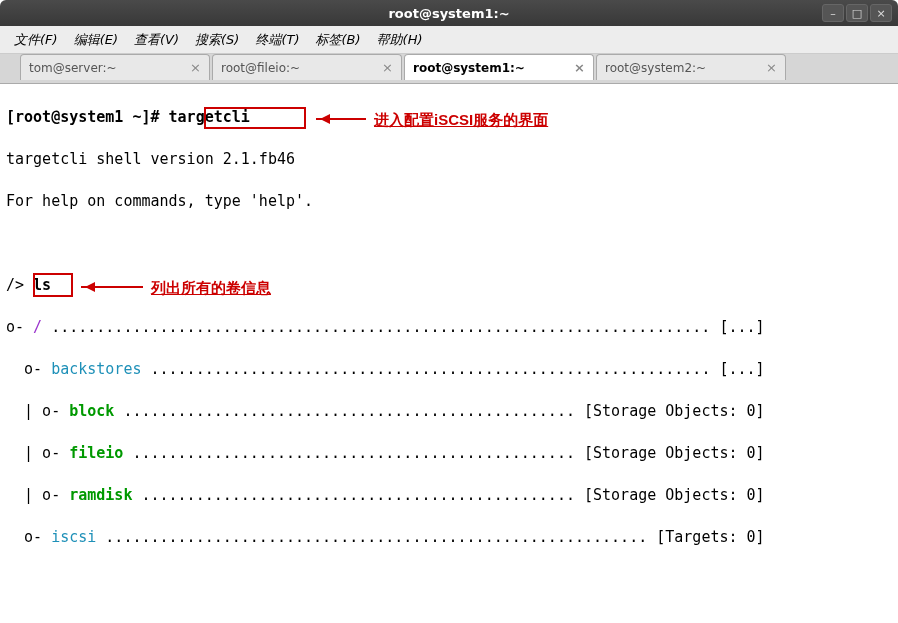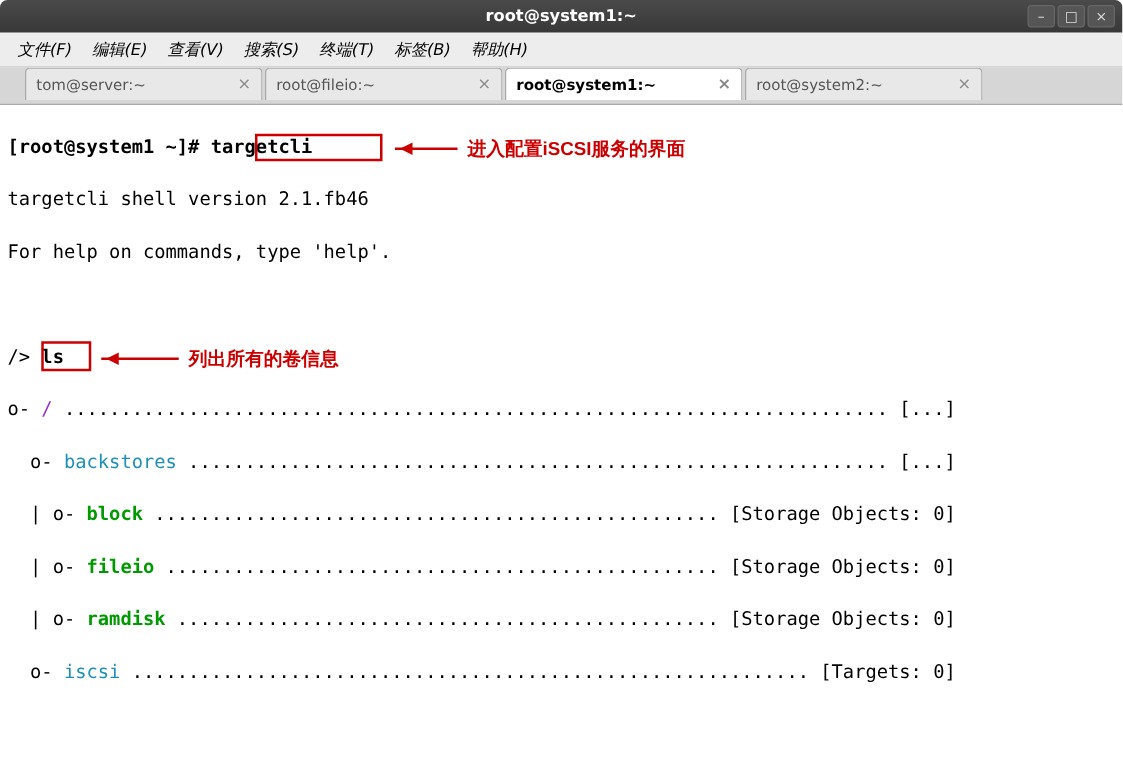--- a/index.html
+++ b/index.html
@@ -24,21 +24,21 @@
 
 .terminal { background: #fff; font-family: "DejaVu Sans Mono", "Courier New", monospace; font-size: 15px; line-height: 21px; padding: 2px 6px; position: relative; white-space: pre; }
 .ln { white-space: pre; position: relative; height: 21px; }
 .greenbold { color: #009900; font-weight: bold; margin-top: 16px; }
 .cyanbold { color: #1e90b8; font-weight: normal; }
 .purple { color: #9932cc; }
 .bold { font-weight: bold; }
 
 
 .box { position: absolute; border: 2.5px solid #cc0000; pointer-events: none; }
-.anno { position: absolute; color: #cc0000; font-family: "SimSun", sans-serif; font-size: 15px; font-weight: bold; }
+.anno { position: absolute; color: #cc0000; font-family: "SimSun", sans-serif; font-size: 15px; font-weight: bold; text-decoration: underline; }
 .arrow-line { position: absolute; background: #cc0000; height: 2px; }
 .arrow-line::before { content: ""; position: absolute; left: -1px; top: -4px; border: 5px solid transparent; border-right: 10px solid #cc0000; }
 </style>
 </head>
 <body>
 
 <div class="titlebar">
   <span class="title">root@system1:~</span>
   <div class="win-controls">
     <div class="win-btn">–</div>

